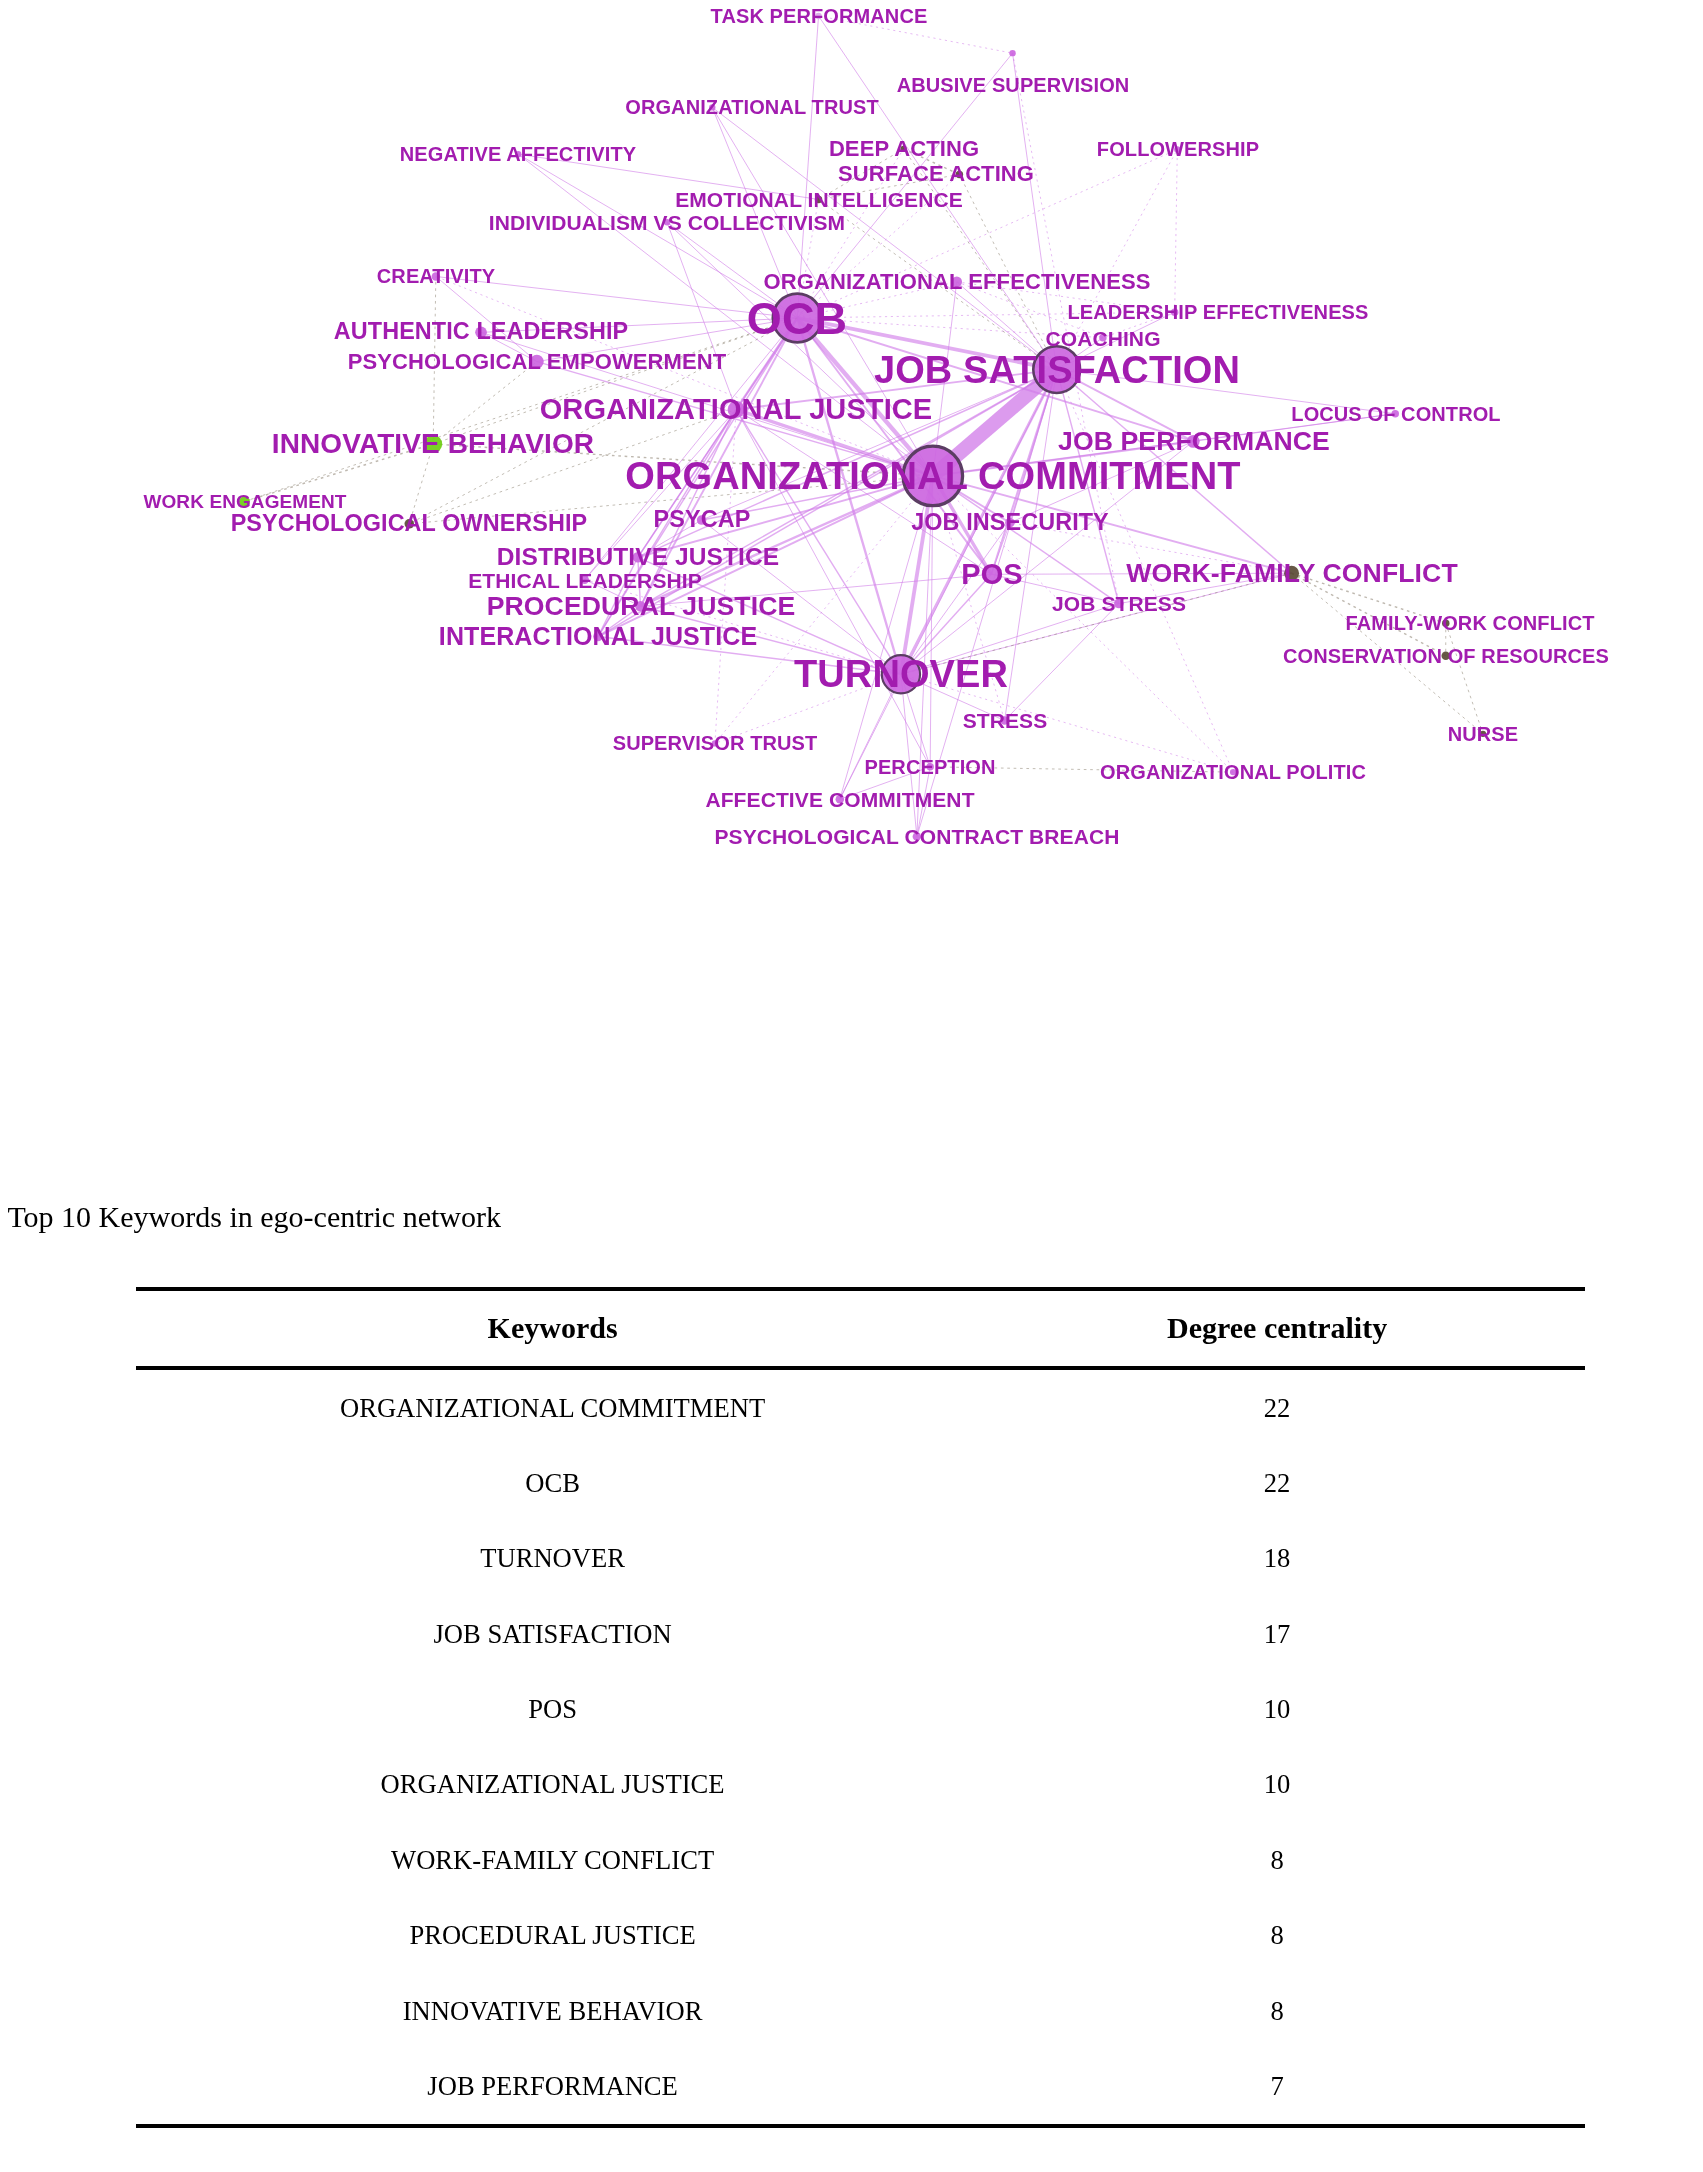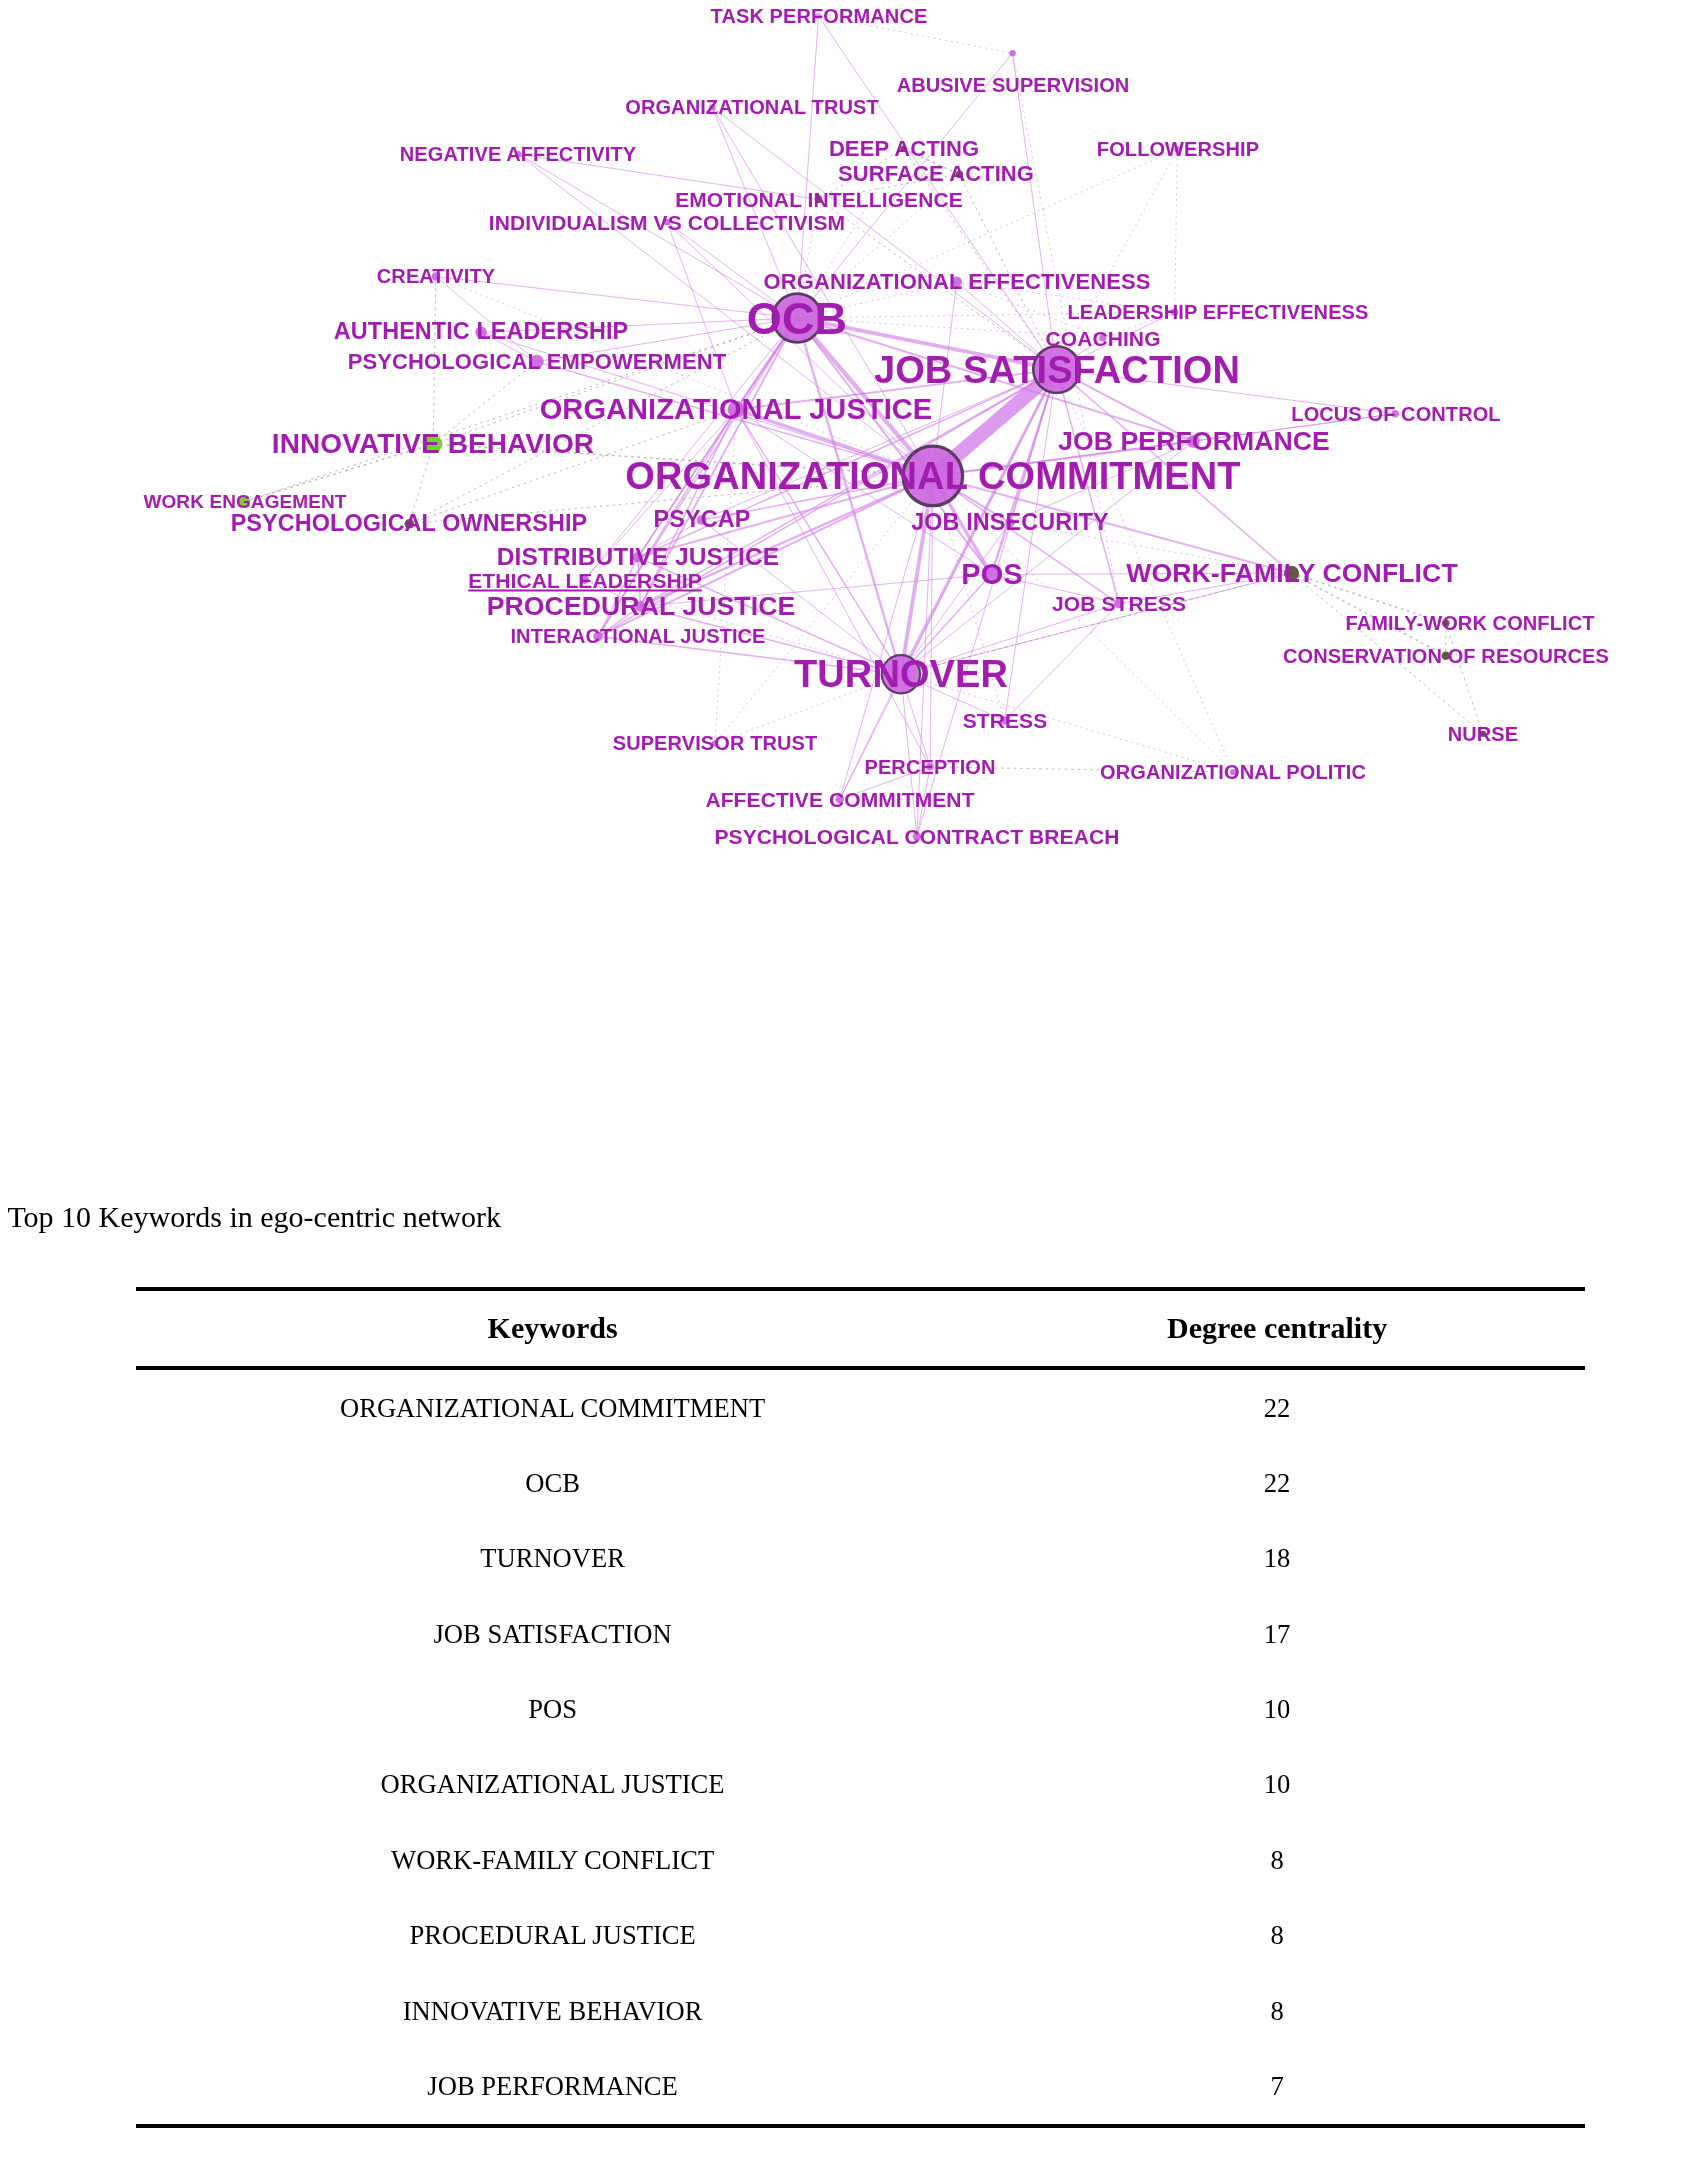--- a/index.html
+++ b/index.html
@@ -315,25 +315,25 @@
       <div class="net-label" style="left: 433px; top: 444px; font-size: 28px;">INNOVATIVE BEHAVIOR</div>
       <div class="net-label" style="left: 1194px; top: 441px; font-size: 26.6px;">JOB PERFORMANCE</div>
       <div class="net-label" style="left: 933px; top: 476px; font-size: 38px;">ORGANIZATIONAL COMMITMENT</div>
       <div class="net-label" style="left: 245px; top: 501px; font-size: 19px;">WORK ENGAGEMENT</div>
       <div class="net-label" style="left: 409px; top: 524px; font-size: 23.4px;">PSYCHOLOGICAL OWNERSHIP</div>
       <div class="net-label" style="left: 702px; top: 520px; font-size: 23.4px;">PSYCAP</div>
       <div class="net-label" style="left: 1010px; top: 523px; font-size: 23.4px;">JOB INSECURITY</div>
       <div class="net-label" style="left: 638px; top: 557px; font-size: 24.5px;">DISTRIBUTIVE JUSTICE</div>
       <div class="net-label" style="left: 992px; top: 574px; font-size: 29px;">POS</div>
       <div class="net-label" style="left: 1292px; top: 573px; font-size: 26.6px;">WORK-FAMILY CONFLICT</div>
-      <div class="net-label" style="left: 585px; top: 580px; font-size: 21px; text-decoration: underline;">ETHICAL LEADERSHIP</div>
+      <div class="net-label" style="left: 585px; top: 580px; font-size: 21px;">ETHICAL LEADERSHIP</div>
       <div class="net-label" style="left: 641px; top: 606px; font-size: 26.6px;">PROCEDURAL JUSTICE</div>
       <div class="net-label" style="left: 1119px; top: 603px; font-size: 21px;">JOB STRESS</div>
       <div class="net-label" style="left: 1446px; top: 623px; font-size: 20px; padding-left: 48px;">FAMILY-WORK CONFLICT</div>
-      <div class="net-label" style="left: 598px; top: 636px; font-size: 20px; margin-left: 40px;">INTERACTIONAL JUSTICE</div>
+      <div class="net-label" style="left: 598px; top: 636px; font-size: 25px;">INTERACTIONAL JUSTICE</div>
       <div class="net-label" style="left: 1446px; top: 656px; font-size: 20px;">CONSERVATION OF RESOURCES</div>
       <div class="net-label" style="left: 901px; top: 674px; font-size: 38px;">TURNOVER</div>
       <div class="net-label" style="left: 1005px; top: 720px; font-size: 21px;">STRESS</div>
       <div class="net-label" style="left: 1483px; top: 734px; font-size: 20px;">NURSE</div>
       <div class="net-label" style="left: 715px; top: 743px; font-size: 20px;">SUPERVISOR TRUST</div>
       <div class="net-label" style="left: 930px; top: 767px; font-size: 20px;">PERCEPTION</div>
       <div class="net-label" style="left: 1233px; top: 772px; font-size: 20px;">ORGANIZATIONAL POLITIC</div>
       <div class="net-label" style="left: 840px; top: 799px; font-size: 21px;">AFFECTIVE COMMITMENT</div>
       <div class="net-label" style="left: 917px; top: 836px; font-size: 21px;">PSYCHOLOGICAL CONTRACT BREACH</div>
     </div>

